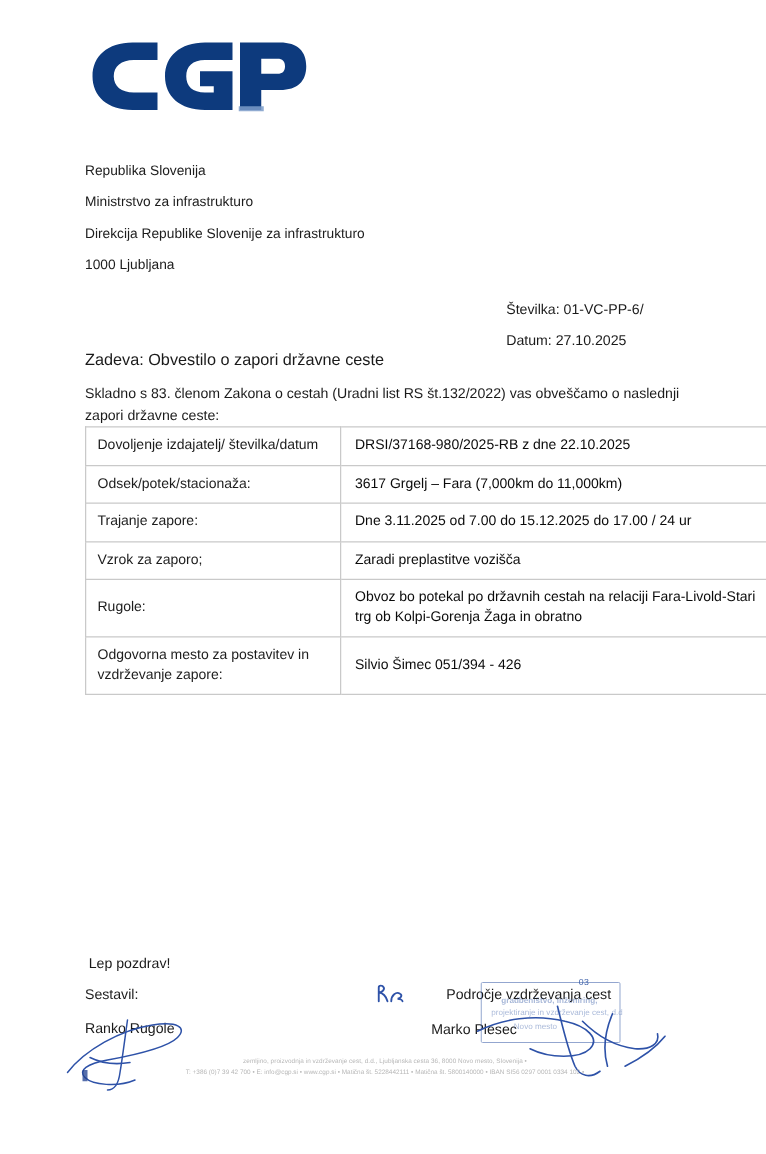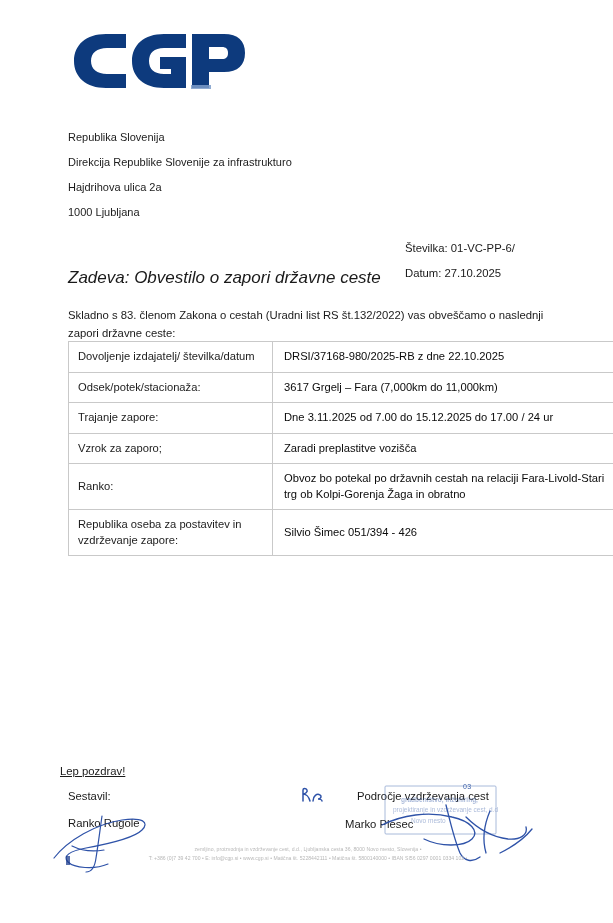--- a/index.html
+++ b/index.html
@@ -54,24 +54,23 @@
     font-size: 11.3px;
     line-height: 25px;
     text-align: left;
     padding-left: 75px;
   }
 
   
   .subject {
     position: absolute;
     left: 68px;
-    top: 268px;
-    font-size: 17px;
+    top: 280px;
+    font-size: 13px;
     white-space: nowrap;
-    font-style: italic;
   }
 
   
   .intro {
     position: absolute;
     left: 68px;
     top: 307px;
     width: 482px;
     font-size: 11.3px;
     line-height: 17.5px;
@@ -99,24 +98,23 @@
   }
   .tbl td.val {
     font-weight: normal;
     color: #0a0a0a;
     padding-left: 11px;
   }
 
   
   .closing {
     position: absolute;
-    left: 60px;
+    left: 71px;
     top: 765px;
     font-size: 11.3px;
-    text-decoration: underline;
   }
   .sestavil {
     position: absolute;
     left: 68px;
     top: 790px;
     font-size: 11.3px;
   }
   .name-left {
     position: absolute;
     left: 68px;
@@ -206,22 +204,22 @@
 
         <path d="M120 4 L120 58 L137 58 L137 42 L152 42 C166 42 173 35 173 23 C173 11 166 4 152 4 Z M137 17 L150 17 C154 17 156 19 156 23 C156 27 154 29 150 29 L137 29 Z"></path>
       </g>
 
       <rect x="119" y="55" width="20" height="4" fill="#7d9cc9" opacity="0.85"></rect>
     </svg>
   </div>
 
   <div class="addr">
     <div>Republika Slovenija</div>
+    <div>Ministrstvo za infrastrukturo</div>
     <div>Direkcija Republike Slovenije za infrastrukturo</div>
-    <div>Hajdrihova ulica 2a</div>
     <div>1000 Ljubljana</div>
   </div>
 
   <div class="refblock">
     <div>Številka: 01-VC-PP-6/</div>
     <div>Datum: 27.10.2025</div>
   </div>
 
   <div class="subject">Zadeva: Obvestilo o zapori državne ceste</div>
 
@@ -239,25 +237,25 @@
       </tr>
       <tr>
         <td class="lbl">Trajanje zapore:</td>
         <td class="val">Dne 3.11.2025 od 7.00 do 15.12.2025 do 17.00 / 24 ur</td>
       </tr>
       <tr>
         <td class="lbl">Vzrok za zaporo;</td>
         <td class="val">Zaradi preplastitve vozišča</td>
       </tr>
       <tr>
-        <td class="lbl">Ranko:</td>
+        <td class="lbl">Rugole:</td>
         <td class="val">Obvoz bo potekal po državnih cestah na relaciji Fara-Livold-Stari trg ob Kolpi-Gorenja Žaga in obratno</td>
       </tr>
       <tr>
-        <td class="lbl">Republika oseba za postavitev in vzdrževanje zapore:</td>
+        <td class="lbl">Odgovorna mesto za postavitev in vzdrževanje zapore:</td>
         <td class="val">Silvio Šimec 051/394 - 426</td>
       </tr>
     </tbody>
   </table>
 
   <div class="closing">Lep pozdrav!</div>
   <div class="sestavil">Sestavil:</div>
   <div class="name-left">Ranko Rugole</div>
 
   <div class="dept-right">Področje vzdrževanja cest</div>

